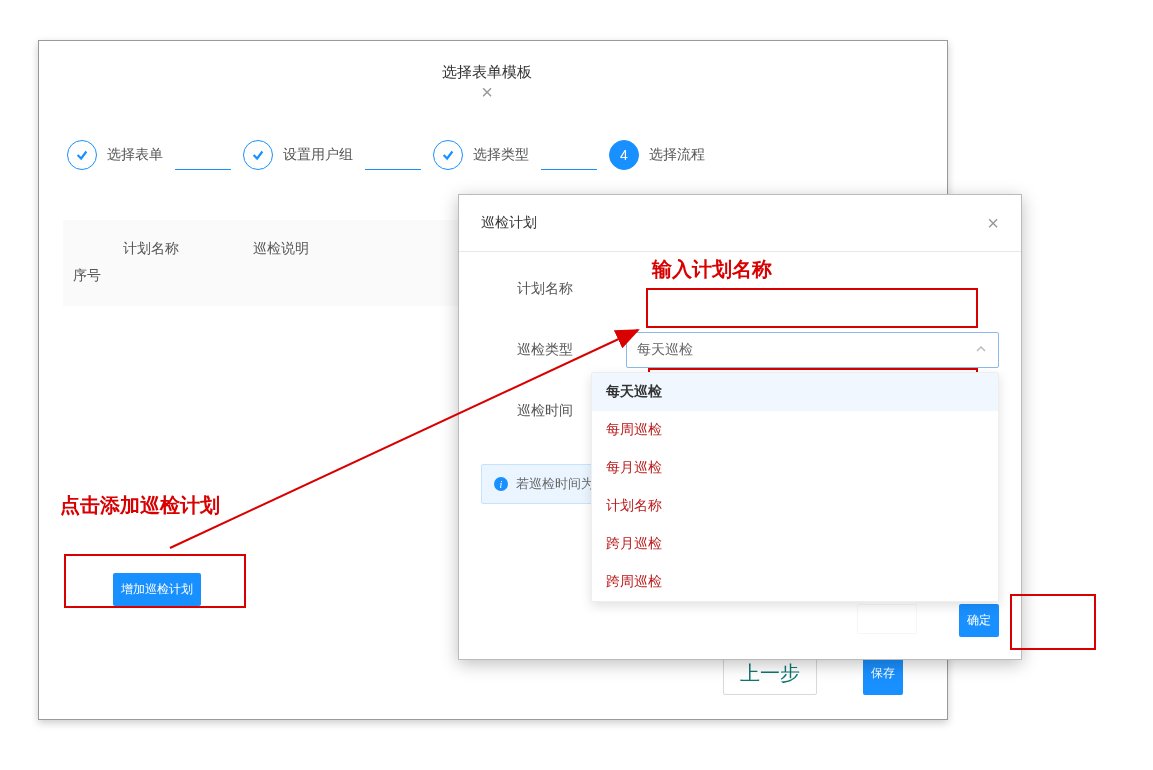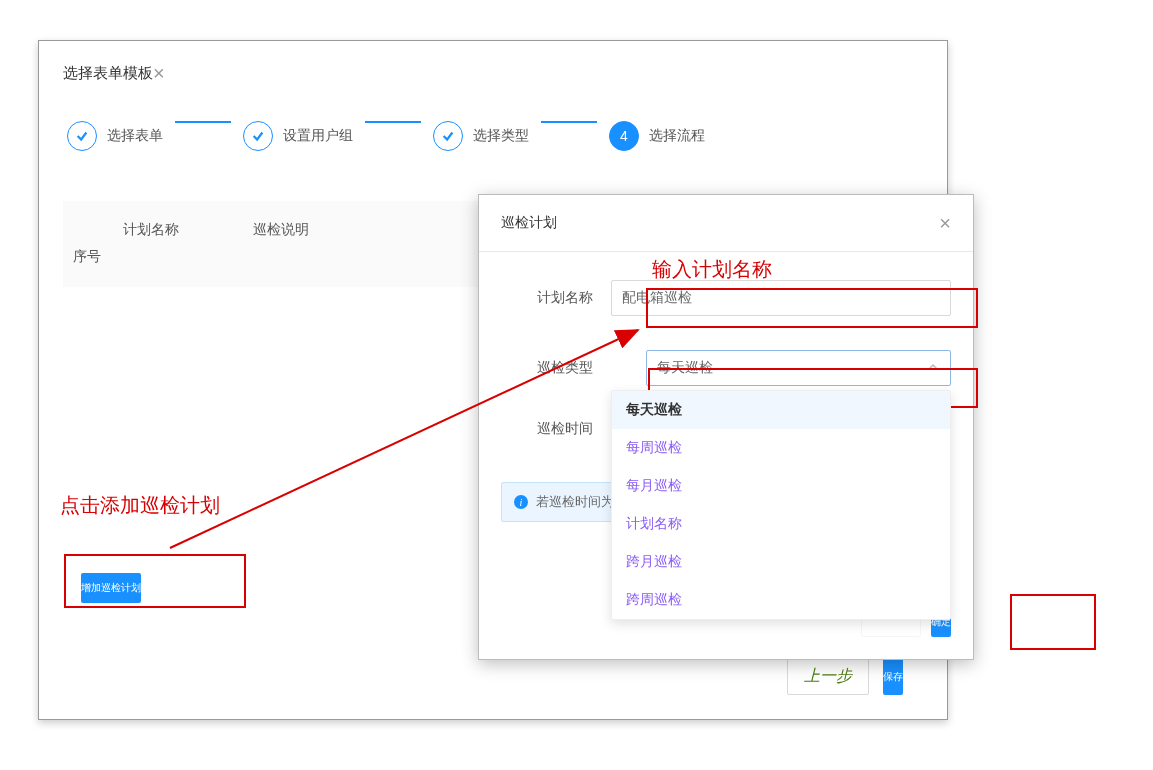--- a/index.html
+++ b/index.html
@@ -17,28 +17,30 @@
       left: 38px;
       top: 40px;
       width: 910px;
       height: 680px;
       background: #fff;
       border: 1px solid #999;
       box-shadow: 0 3px 8px rgba(0,0,0,0.2);
     }
     .modal-back .header {
       display: flex;
+      justify-content: space-between;
       align-items: center;
-      padding: 22px 28px 28px 24px;
+      padding: 22px 28px 28px 16px;
+      flex-direction: column;
     }
     .modal-back .header .title { font-size: 15px; color: #333; }
     .close-x { font-size: 20px; color: #999; cursor: pointer; font-family: Arial, sans-serif; line-height: 1; }
     .steps {
       display: flex;
-      align-items: flex-start;
+      align-items: flex-end;
       padding: 10px 28px 30px 28px;
     }
     .step { display: flex; align-items: center; }
     .step-circle {
       width: 30px; height: 30px; border-radius: 50%;
       display: flex; align-items: center; justify-content: center;
       margin-right: 10px;
     }
     .step-circle.done {
       border: 1.5px solid #1990ff;
@@ -66,49 +68,49 @@
       margin: 20px 24px 0 24px;
     }
     .th-col { color: #555; font-size: 14px; }
     .th-seq { width: 40px; line-height: 1.4; margin-top: 26px; }
     .th-name { width: 140px; padding-left: 10px; }
     .th-desc { width: 140px; }
     .btn-primary {
       background: #1990ff;
       color: #fff;
       border: none;
-      padding: 8px 0;
-      font-size: 10px;
+      padding: 8px 8px;
+      font-size: 12px;
       border-radius: 2px;
       cursor: pointer;
+      margin-left: 32px;
     }
     .btn-default {
       background: #fff;
-      color: #4d7c0f;
+      color: #0f766e;
       border: 1px solid #d9d9d9;
       padding: 7px 16px;
-      font-size: 16px;
+      font-size: 20px;
       border-radius: 2px;
       cursor: pointer;
-      font-style: italic;
     }
     .btn-add { position: absolute; left: 42px; top: 532px; }
     .footer-btns {
       position: absolute;
       bottom: 24px;
       right: 44px;
       display: flex;
       gap: 14px;
     }
 
     .modal-front {
       position: absolute;
-      left: 478px;
+      left: 458px;
       top: 194px;
-      width: 496px;
+      width: 564px;
       height: 466px;
       background: #fff;
       border: 1px solid #bbb;
       box-shadow: 0 4px 16px rgba(0,0,0,0.25);
     }
     .modal-front .header {
       display: flex;
       justify-content: space-between;
       align-items: center;
       padding: 18px 22px;
@@ -159,21 +161,21 @@
       right: 0;
       background: #fff;
       border: 1px solid #eee;
       border-radius: 2px;
       box-shadow: 0 4px 12px rgba(0,0,0,0.12);
       z-index: 30;
     }
     .dropdown-item {
       padding: 10px 14px;
       font-size: 14px;
-      color: #8b5cf6;
+      color: #b91c1c;
       cursor: pointer;
     }
     .dropdown-item.selected {
       background: #f0f7ff;
       color: #333;
       font-weight: 600;
     }
     .info-bar {
       margin: 0 22px;
       background: #eaf5ff;
@@ -205,21 +207,21 @@
     .hidden-cancel {
       opacity: 0.25;
       border: 1px solid #ddd;
       background: #fff;
       width: 60px;
       height: 30px;
       border-radius: 2px;
     }
 
     
-    .anno-text { position: absolute; color: #d80000; font-size: 20px; font-weight: 400; pointer-events: none; }
+    .anno-text { position: absolute; color: #d80000; font-size: 20px; font-weight: 700; pointer-events: none; }
     .anno-box { position: absolute; border: 2px solid #d80000; pointer-events: none; }
     .arrow-svg { position: absolute; pointer-events: none; }
   </style>
 </head>
 <body>
 
 <div class="modal-back">
   <div class="header">
     <span class="title">选择表单模板</span>
     <span class="close-x">×</span>
@@ -275,21 +277,20 @@
 
 <div class="modal-front">
   <div class="header">
     <span>巡检计划</span>
     <span class="close-x">×</span>
   </div>
 
   <div class="form-body">
     <div class="form-row">
       <div class="form-label">计划名称</div>
-      <input class="form-input" value="配电箱巡检" style="">
     </div>
 
     <div class="form-row">
       <div class="form-label">巡检类型</div>
       <div class="form-select-wrap">
         <div class="form-select">
           <span>每天巡检</span>
           <span class="chevron">
             <svg viewBox="0 0 12 12">
                 <polyline points="2,8 6,4 10,8"></polyline>

